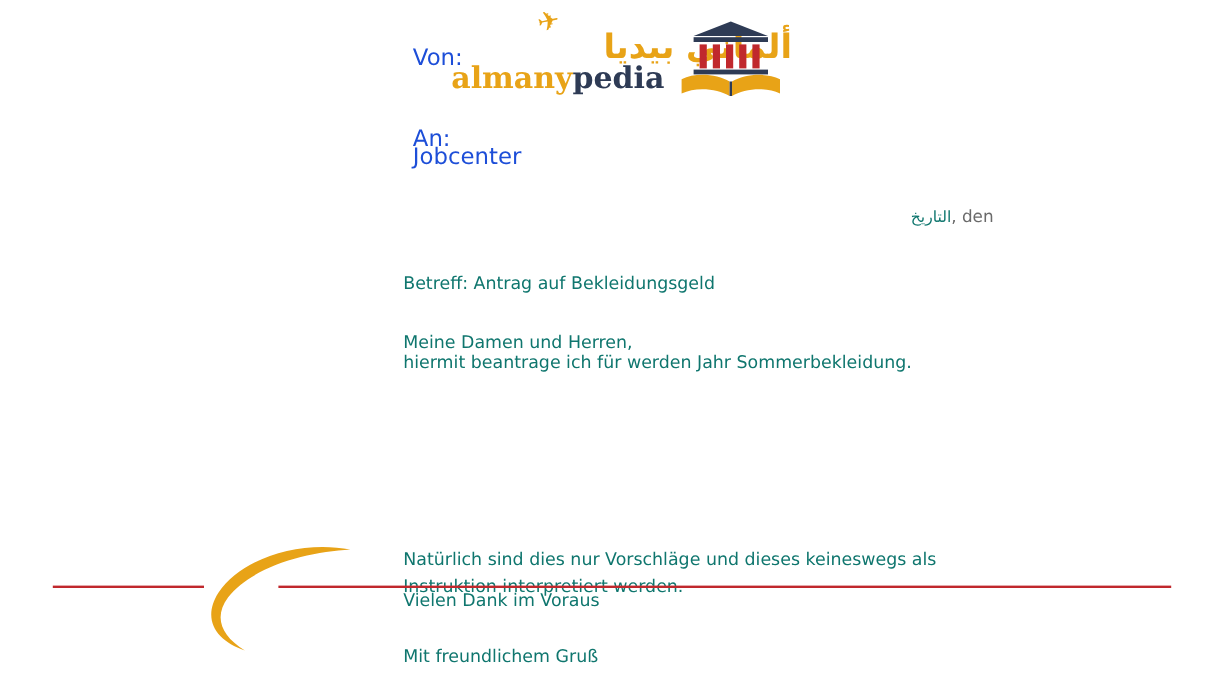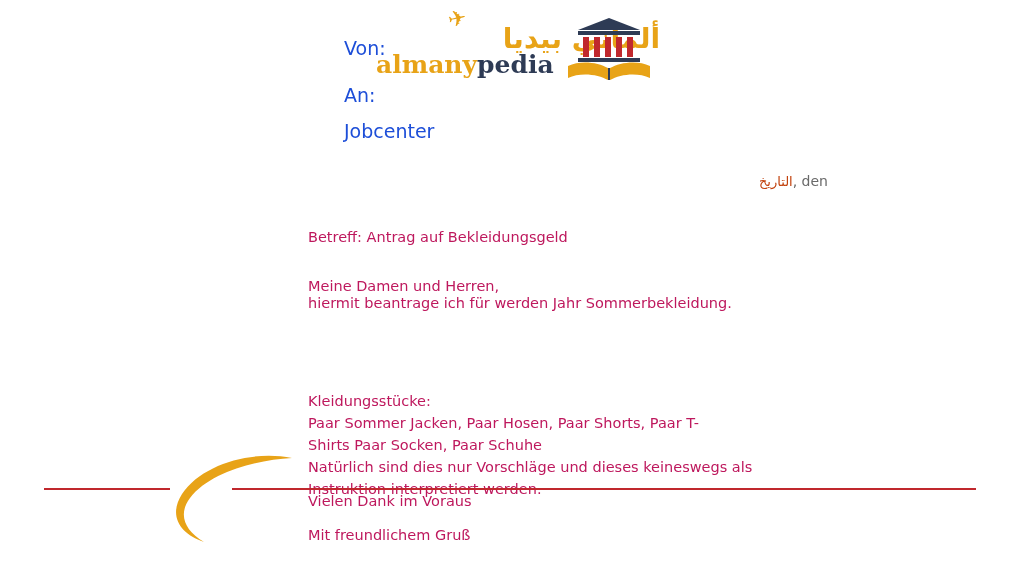--- a/index.html
+++ b/index.html
@@ -70,36 +70,37 @@
   
   .doc-text {
     position: absolute;
     color: #1d4ed8;
     font-size: 19px;
     line-height: 20px;
     white-space: pre;
   }
   .body-text {
     position: absolute;
-    color: #be185d;
+    color: #0f766e;
     font-size: 14.5px;
     line-height: 22px;
     white-space: pre-line;
+    margin-left: 28px;
   }
   .date-line {
     position: absolute;
     right: 196px;
     top: 173px;
     color: #6a6a6a;
     font-size: 14px;
     white-space: nowrap;
   }
   .date-ar {
     font-family: "DejaVu Sans", sans-serif;
-    color: #c2410c;
+    color: #0f766e;
     font-size: 13px;
     direction: rtl;
     unicode-bidi: isolate;
   }
 
   
   .rule-left {
     position: absolute;
     left: 44px;
     top: 488px;
@@ -145,37 +146,34 @@
       <rect x="61" y="21" width="6" height="20" fill="#c0282d"></rect>
       <rect x="12" y="42" width="62" height="4" fill="#2e3b55"></rect>
 
       <path d="M2 50 C14 44 32 46 42 52 L42 64 C32 58 14 56 2 62 Z" fill="#e8a317"></path>
       <path d="M84 50 C72 44 54 46 44 52 L44 64 C54 58 72 56 84 62 Z" fill="#e8a317"></path>
       <path d="M42 52 L44 52 L44 64 L42 64 Z" fill="#2e3b55"></path>
     </svg>
   </div>
 
   <div class="doc-text" style="left:344px; top:38px;">Von:</div>
-  <div class="doc-text" style="left:344px; top:85px;text-align:right;">An:</div>
+  <div class="doc-text" style="left:344px; top:106px;text-align:right;">An:</div>
   <div class="doc-text" style="left:344px; top:121px;">Jobcenter</div>
 
   <div class="date-line">
     <span class="date-ar">التاريخ</span><span>, den</span>
   </div>
 
   <div class="body-text" style="left:308px; top:226px;">Betreff: Antrag auf Bekleidungsgeld</div>
   <div class="body-text" style="left:308px; top:275px;">Meine Damen und Herren,</div>
   <div class="body-text" style="left:308px; top:292px;">hiermit beantrage ich für werden Jahr Sommerbekleidung.</div>
-  <div class="body-text" style="left:308px; top:390px;">Kleidungsstücke:
-Paar Sommer Jacken, Paar Hosen, Paar Shorts, Paar T-
-Shirts Paar Socken, Paar Schuhe</div>
   <div class="body-text" style="left:308px; top:456px;">Natürlich sind dies nur Vorschläge und dieses keineswegs als
 Instruktion interpretiert werden.</div>
   <div class="body-text" style="left:308px; top:490px;">Vielen Dank im Voraus</div>
-  <div class="body-text" style="left:308px; top:524px;">Mit freundlichem Gruß</div>
+  <div class="body-text" style="left:308px; top:537px;">Mit freundlichem Gruß</div>
 
   <div class="rule-left"></div>
   <div class="rule-right"></div>
   <svg class="swoosh" viewBox="0 0 140 100">
     <path d="M132 12 C92 4 42 18 22 48 C8 70 20 88 44 96 C24 84 18 68 30 52 C50 26 96 14 132 12 Z" fill="#e8a317"></path>
   </svg>
 
 </div>
 
 </body></html>

